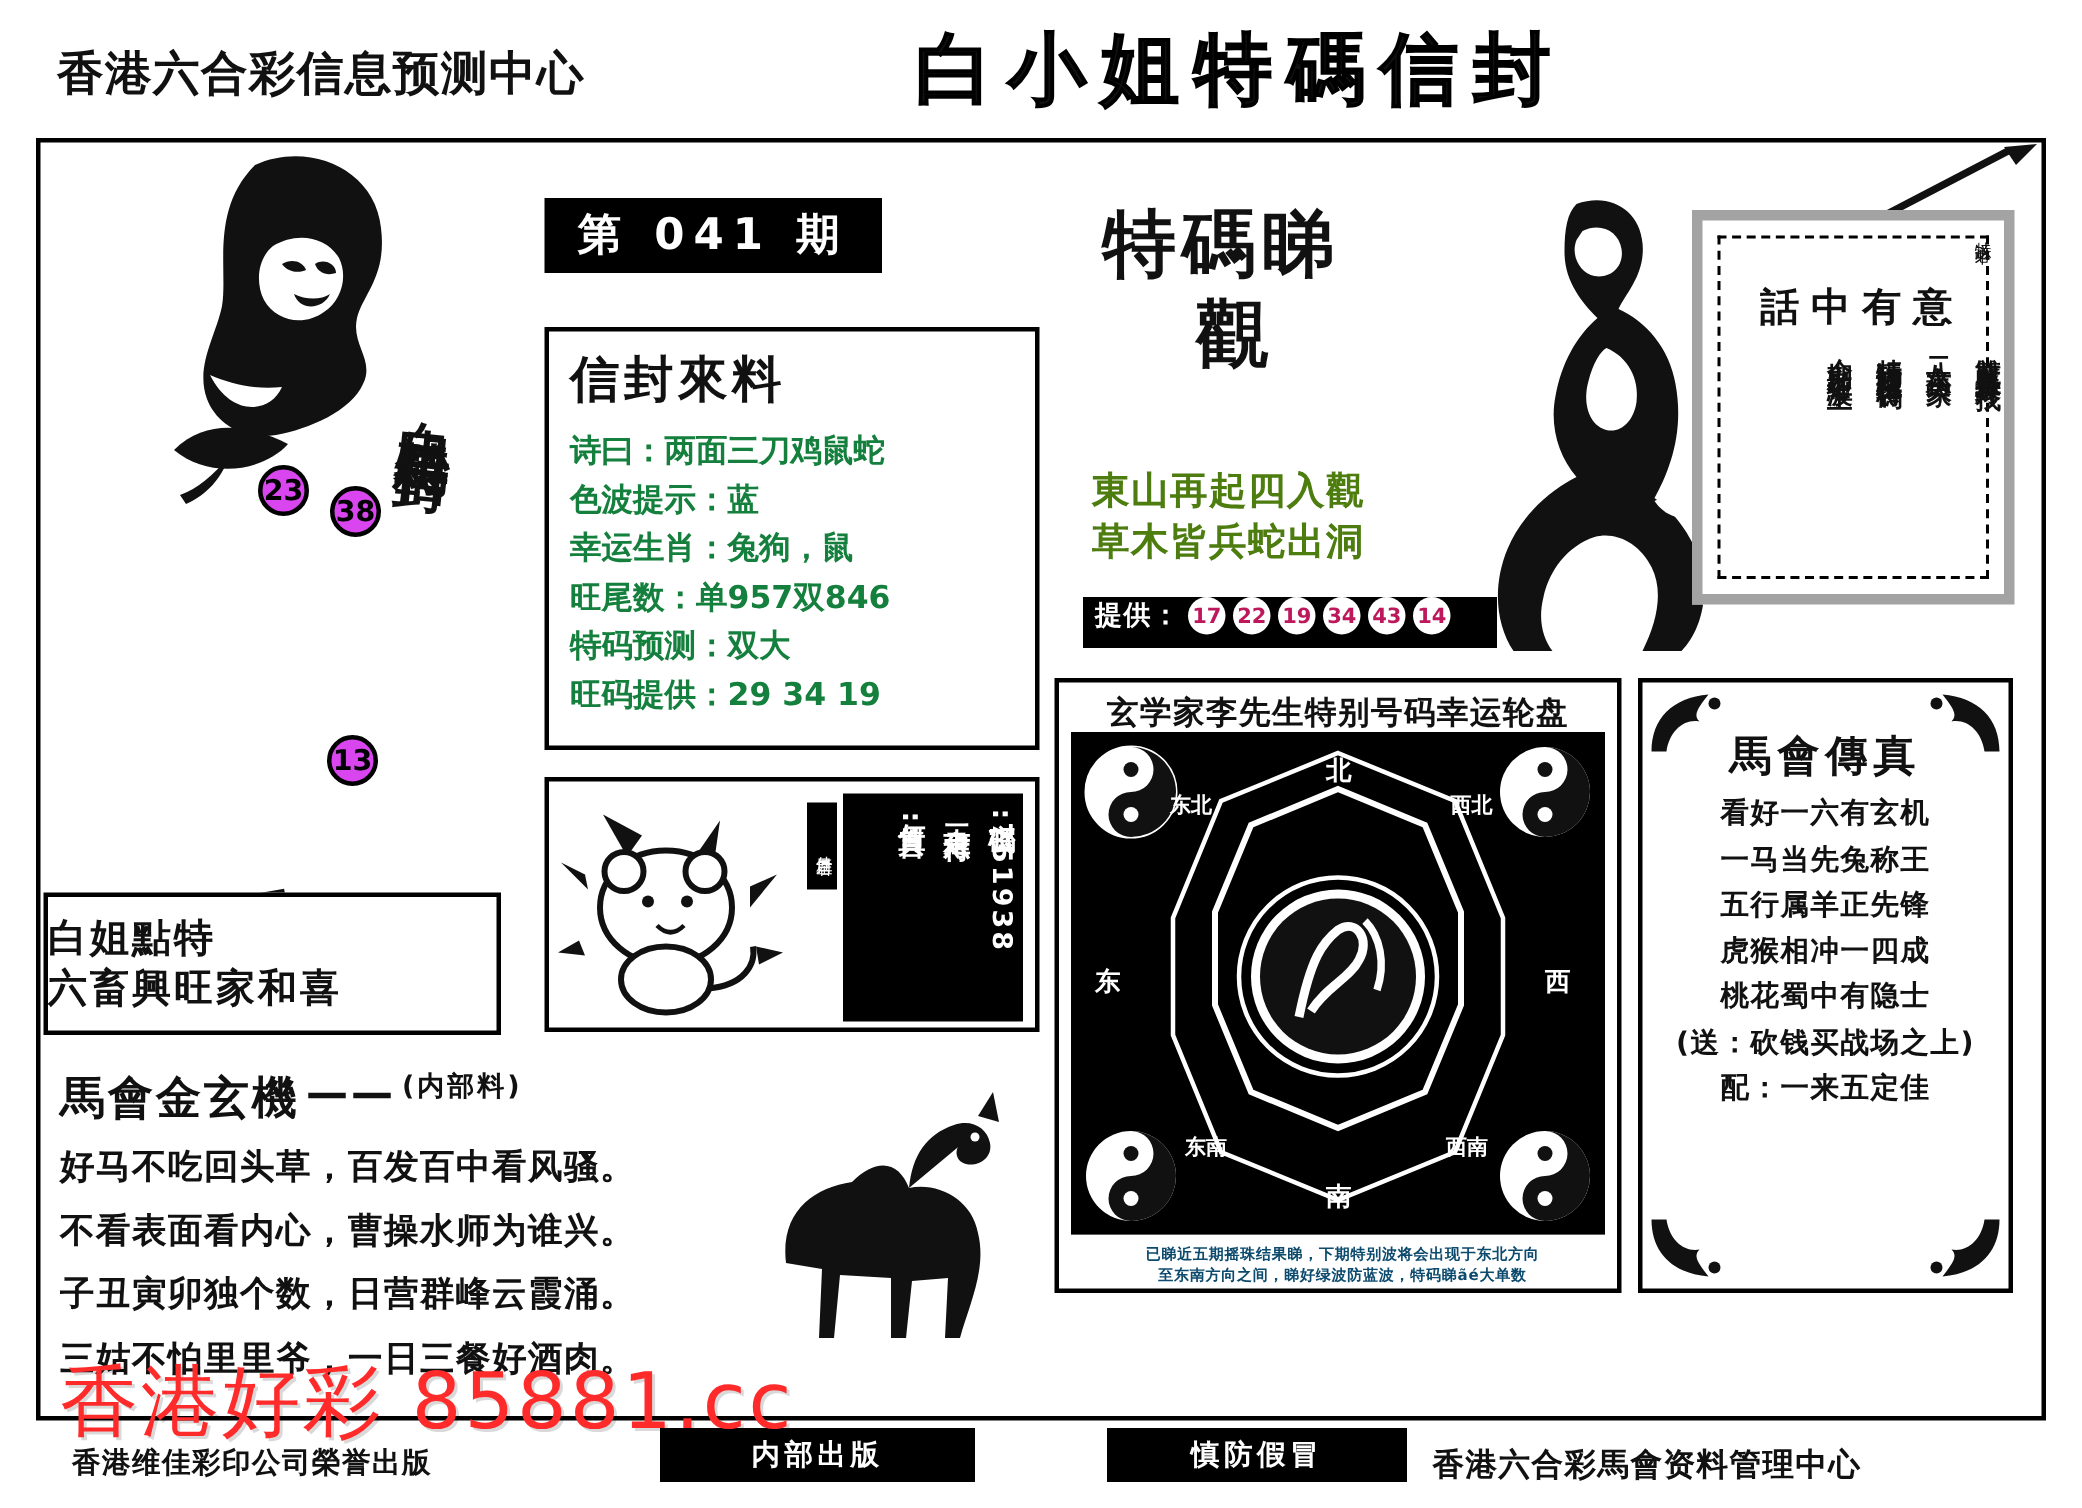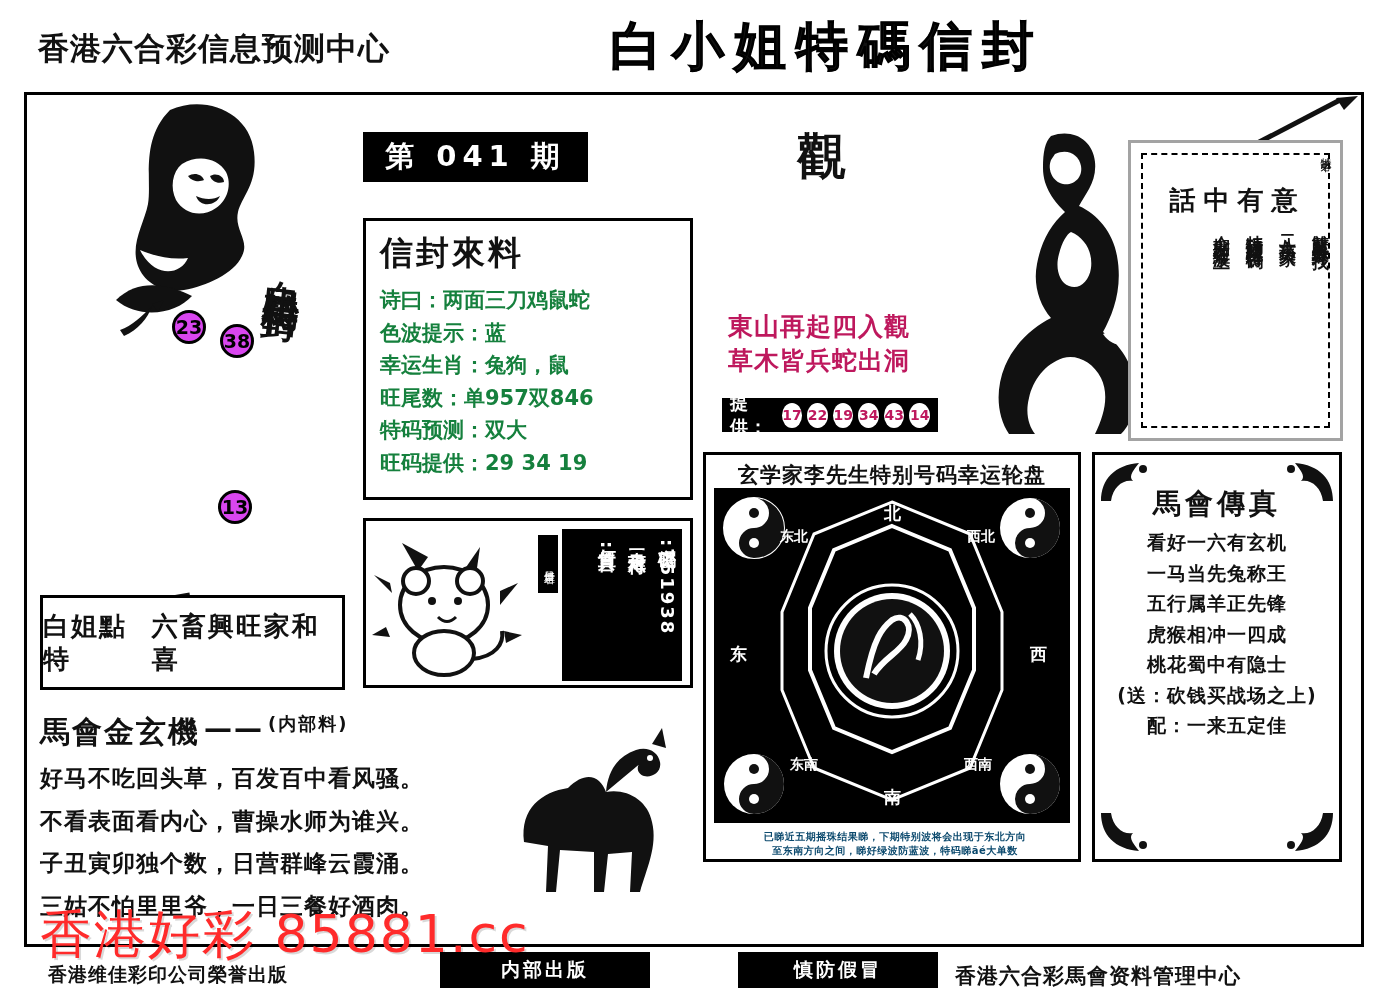--- a/index.html
+++ b/index.html
@@ -60,23 +60,23 @@
   #ball-38{left:220px;top:307px;margin-top:17px;}
   #ball-13{left:218px;top:490px;}
 
   .comet{
     position:absolute;left:118px;top:300px;width:48px;height:40px;
   }
   .speed-lines{position:absolute;left:120px;top:590px;width:110px;height:70px;}
 
   
   .slogan{
-    position:absolute;left:40px;top:595px;width:305px;height:95px;
+    position:absolute;left:29px;top:595px;width:305px;height:95px;
     border:3px solid #000;background:#fff;
-    display:flex;flex-direction:row;align-items:center;justify-content:center;
+    display:flex;flex-direction:column;justify-content:center;
     box-sizing:border-box;
   }
   .slogan div{font-size:26px;font-weight:bold;letter-spacing:2px;color:#111;line-height:1.25;}
 
   
   .issue{
     position:absolute;left:363px;top:132px;width:225px;height:50px;
     background:#000;color:#fff;
     display:flex;align-items:center;justify-content:center;
     font-size:29px;font-weight:bold;letter-spacing:6px;
@@ -138,41 +138,41 @@
 
   
   .tema{
     position:absolute;left:735px;top:130px;width:240px;height:140px;
   }
   .tema .l1{font-size:49px;font-weight:bold;letter-spacing:4px;color:#111;}
   .tema .l2{font-size:49px;font-weight:bold;color:#111;margin-left:62px;margin-top:-6px;}
 
   .poem{
     position:absolute;left:728px;top:310px;width:245px;
-    font-size:25px;font-weight:bold;line-height:1.35;color:#be185d;letter-spacing:1px;
+    font-size:25px;font-weight:bold;line-height:1.35;color:#4d7c0f;letter-spacing:1px;
   }
 
   .supply{
-    position:absolute;left:722px;top:398px;width:216px;height:34px;
-    background:#000;color:#fff;display:flex;align-items:center;gap:5px;
+    position:absolute;left:722px;top:398px;width:276px;height:34px;
+    background:#000;color:#fff;display:flex;align-items:flex-start;gap:5px;
     padding:0 8px;box-sizing:border-box;
   }
   .supply .lab{font-size:18px;font-weight:bold;letter-spacing:1px;}
   .supply .n{
     width:25px;height:25px;border-radius:50%;background:#fff;color:#be185d;
     font-size:14px;font-weight:bold;display:flex;align-items:center;justify-content:center;
   }
 
   
   .lady{position:absolute;left:985px;top:128px;width:180px;height:310px;}
 
   
   .stamp{
-    position:absolute;left:1128px;top:140px;width:215px;height:301px;
-    border:3px solid #a3a3a3;background:#fff;box-sizing:border-box;
+    position:absolute;left:1128px;top:140px;width:215px;height:263px;
+    border:7px solid #a3a3a3;background:#fff;box-sizing:border-box;
     padding:6px;
   }
   .stamp-inner{
     position:absolute;inset:10px;border:2px dashed #000;
   }
   .stamp .hdr{
     position:absolute;left:14px;top:40px;width:185px;
     font-size:26px;font-weight:bold;letter-spacing:8px;text-align:center;color:#111;
   }
   .stamp .cols{
@@ -368,20 +368,21 @@
         <path d="M34 120 C30 86,52 70,78 66 C96 48,110 54,116 70 C136 66,158 78,162 100 C168 124,156 148,150 170
                  L140 170 L142 130 L118 132 L114 170 L104 170 L104 130 L70 128 L66 170 L56 170 L58 124 Z" fill="#111"></path>
         <path d="M116 70 C118 48,128 34,146 28 C158 24,168 30,170 40 C172 50,162 56,154 54 C146 52,146 42,152 40" fill="#111"></path>
         <path d="M162 22 L172 6 L176 26 Z" fill="#111"></path>
         <circle cx="160" cy="36" r="3" fill="#fff"></circle>
       </svg>
     </div>
   </div>
 
   <div class="tema">
+    <div class="l1">特碼睇</div>
     <div class="l2">觀</div>
   </div>
 
   <div class="poem">
     <div>東山再起四入觀</div>
     <div>草木皆兵蛇出洞</div>
   </div>
 
   <div class="supply">
     <span class="lab">提供：</span>

